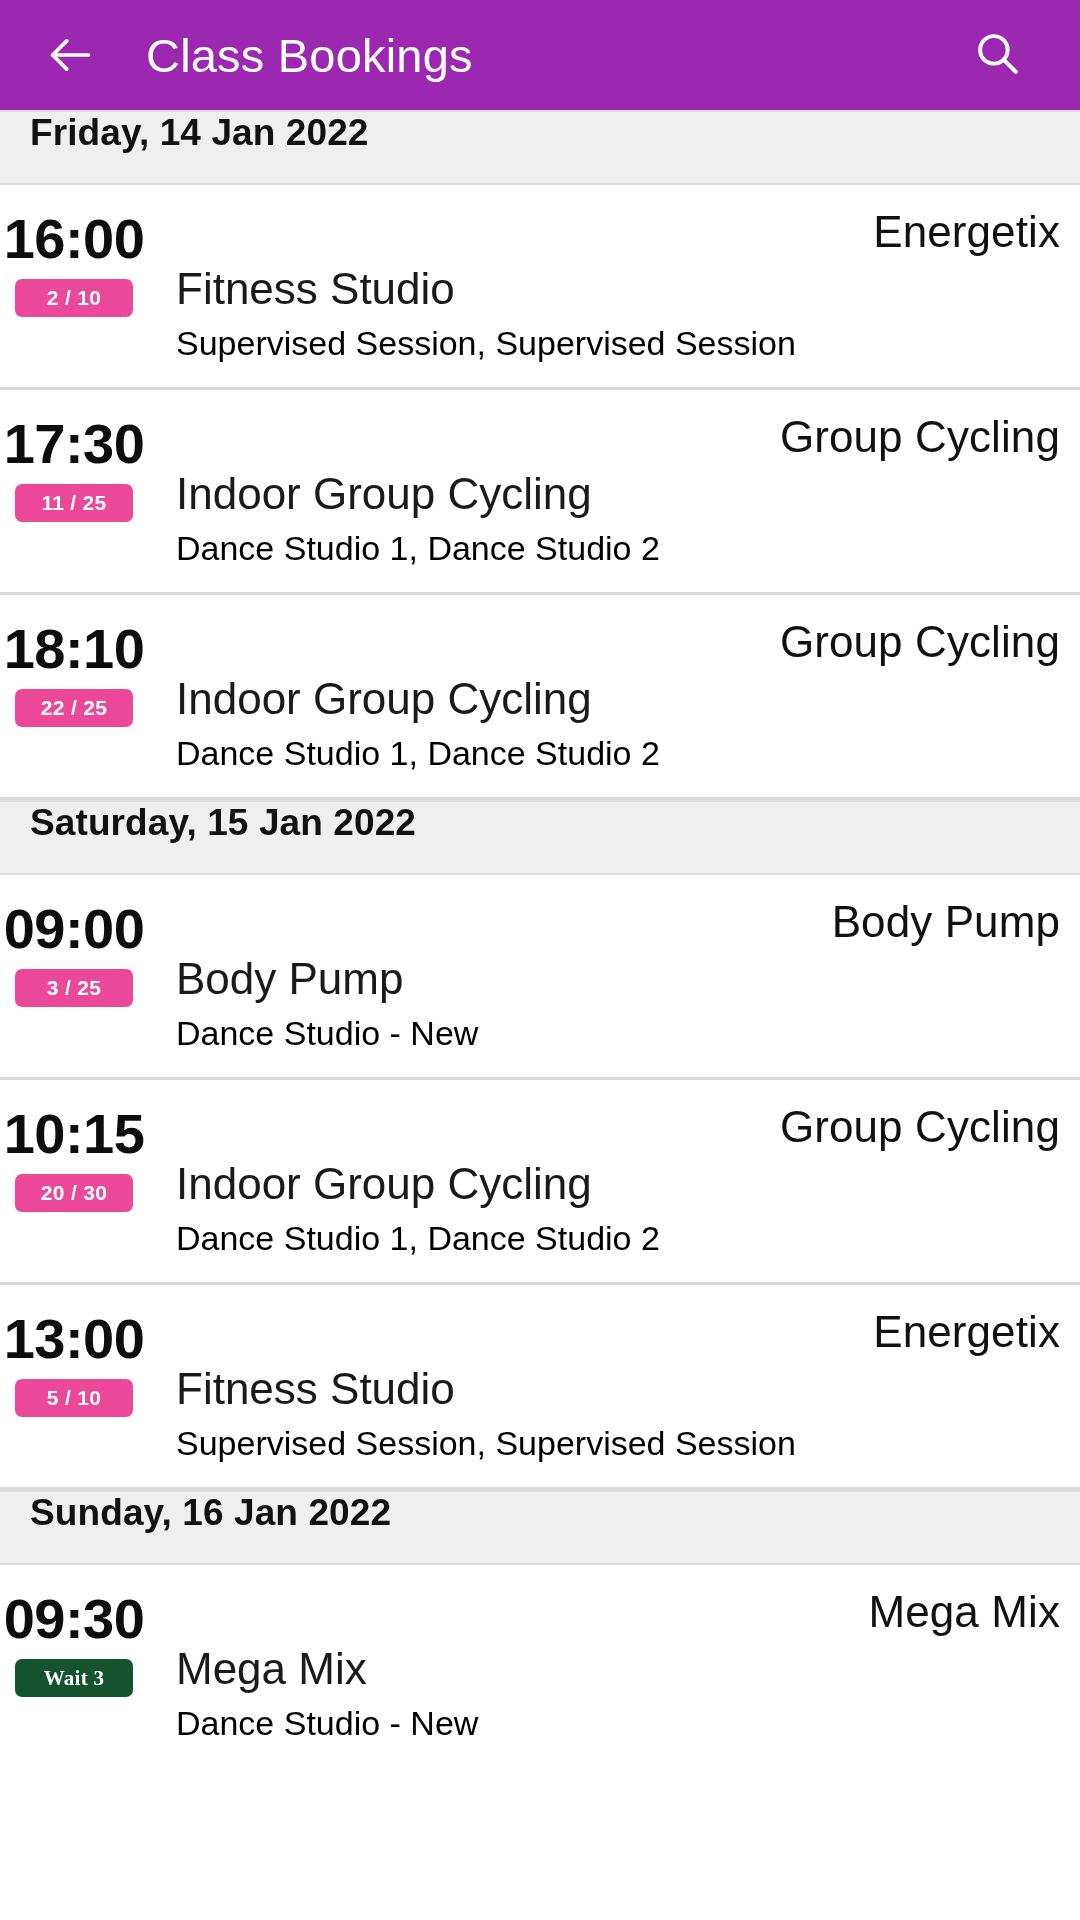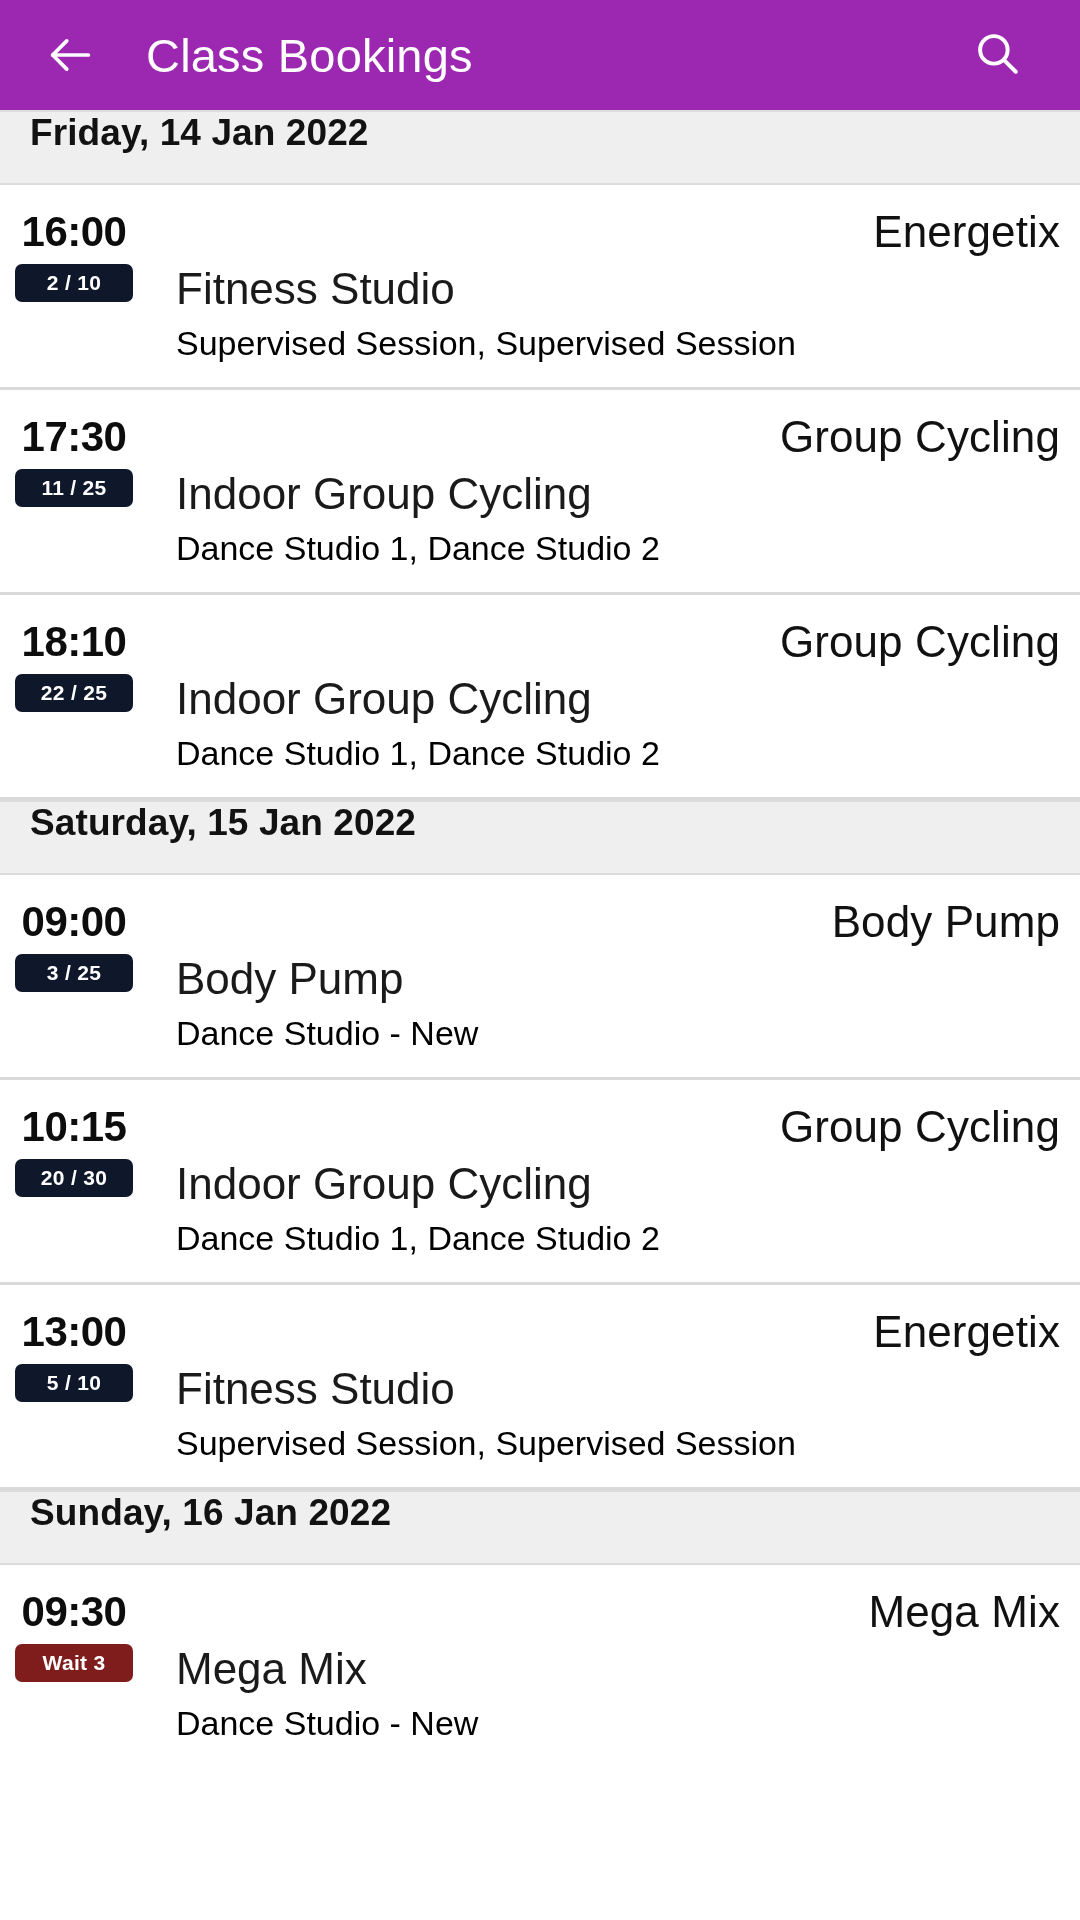--- a/index.html
+++ b/index.html
@@ -78,43 +78,43 @@
 
   .col-left {
     width: 148px;
     flex: 0 0 148px;
     display: flex;
     flex-direction: column;
     align-items: center;
     padding-top: 2px;
   }
   .time {
-    font-size: 42px;
+    font-size: 56px;
     font-weight: bold;
     color: #0d0d0d;
     letter-spacing: -0.5px;
     line-height: 1.08;
     text-align: right;
   }
   .badge {
     margin-top: 10px;
     min-width: 118px;
     height: 38px;
     border-radius: 7px;
     display: flex;
     align-items: center;
     justify-content: center;
     padding: 0 12px;
     color: #ffffff;
     font-size: 21px;
     font-weight: bold;
     letter-spacing: 0.3px;
   }
-  .badge.gray { background: #0f172a; }
-  .badge.red  { background: #7f1d1d; }
+  .badge.gray { background: #ec4899; }
+  .badge.red  { background: #14532d; font-family: Liberation Serif, serif; }
 
   .col-right {
     flex: 1 1 auto;
     padding-left: 28px;
     padding-right: 20px;
     display: flex;
     flex-direction: column;
   }
   .class-name {
     font-size: 44px;

